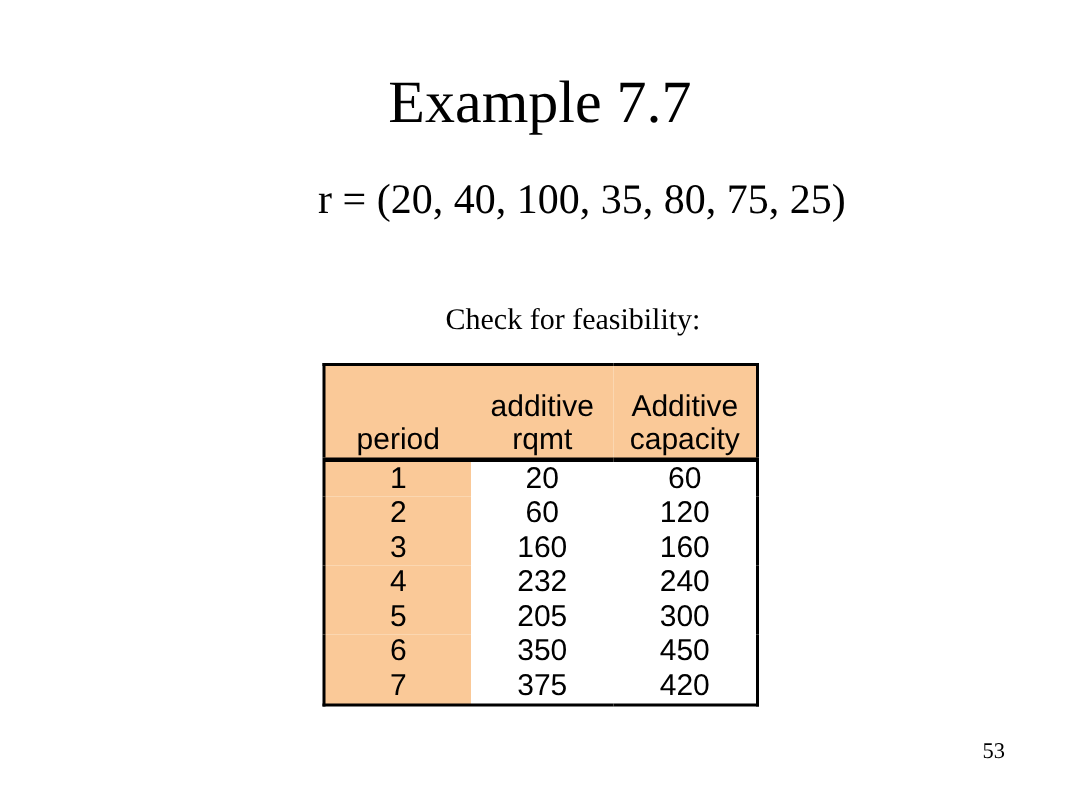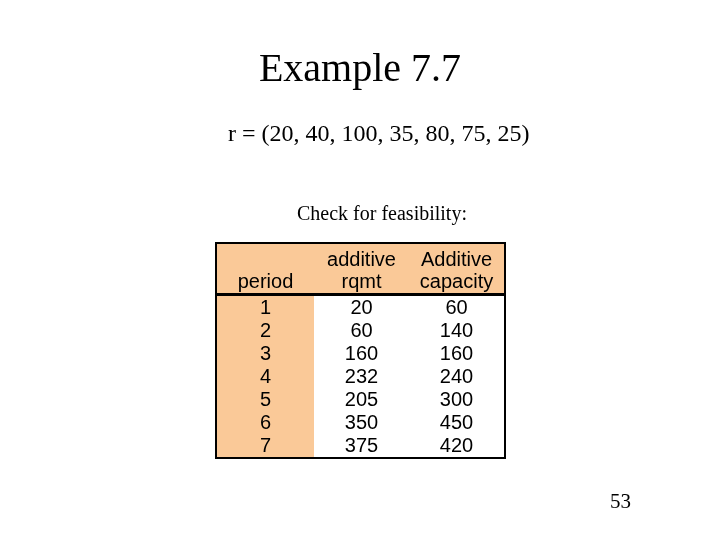--- a/index.html
+++ b/index.html
@@ -29,24 +29,23 @@
     font-family: "Liberation Serif", serif;
     font-weight: normal;
     font-size: 40px;
     line-height: 48px;
   }
   .rc-block {
     position: absolute;
     top: 119px;
     left: 212px;
     font-family: "Liberation Serif", serif;
-    font-size: 24px;
+    font-size: 28px;
     line-height: 29px;
     white-space: nowrap;
-    margin-left: 16px;
   }
   .check-label {
     position: absolute;
     top: 200px;
     left: 0;
     width: 720px;
     text-align: center;
     font-family: "Liberation Serif", serif;
     font-size: 20px;
     line-height: 26px;
@@ -64,41 +63,41 @@
   }
   table.feasibility th {
     background: var(--highlight-bg, #FAC998);
     border-bottom: 3px solid var(--border, #000000);
     height: 43px;
     vertical-align: bottom;
     text-align: center;
     font-weight: normal;
     white-space: pre-line;
     line-height: 22px;
-    padding: 4px 0 1px 0;
+    padding: 16px 0 1px 0;
   }
   table.feasibility td {
     height: 23px;
     line-height: 23px;
     text-align: center;
     vertical-align: middle;
     padding: 0;
   }
   table.feasibility .col-period   { width: 97px; margin-top: 20px; }
   table.feasibility .col-rqmt     { width: 95px; }
   table.feasibility .col-capacity { width: 95px; }
   table.feasibility td.col-period { background: var(--highlight-bg, #FAC998); }
   .page-number {
     position: absolute;
     top: 493px;
     left: 610px;
     width: 60px;
-    text-align: left;
+    text-align: right;
     font-family: "Liberation Serif", serif;
-    font-size: 21px;
+    font-size: 15px;
     line-height: 16px;
   }
 </style>
 </head>
 <body>
 
 <div class="slide">
 
   <h1 class="title">Example 7.7</h1>
 
@@ -120,21 +119,21 @@
     </thead>
     <tbody>
       <tr>
         <td class="col-period">1</td>
         <td class="col-rqmt">20</td>
         <td class="col-capacity">60</td>
       </tr>
       <tr>
         <td class="col-period">2</td>
         <td class="col-rqmt">60</td>
-        <td class="col-capacity">140</td>
+        <td class="col-capacity">120</td>
       </tr>
       <tr>
         <td class="col-period">3</td>
         <td class="col-rqmt">160</td>
         <td class="col-capacity">160</td>
       </tr>
       <tr>
         <td class="col-period">4</td>
         <td class="col-rqmt">232</td>
         <td class="col-capacity">240</td>

